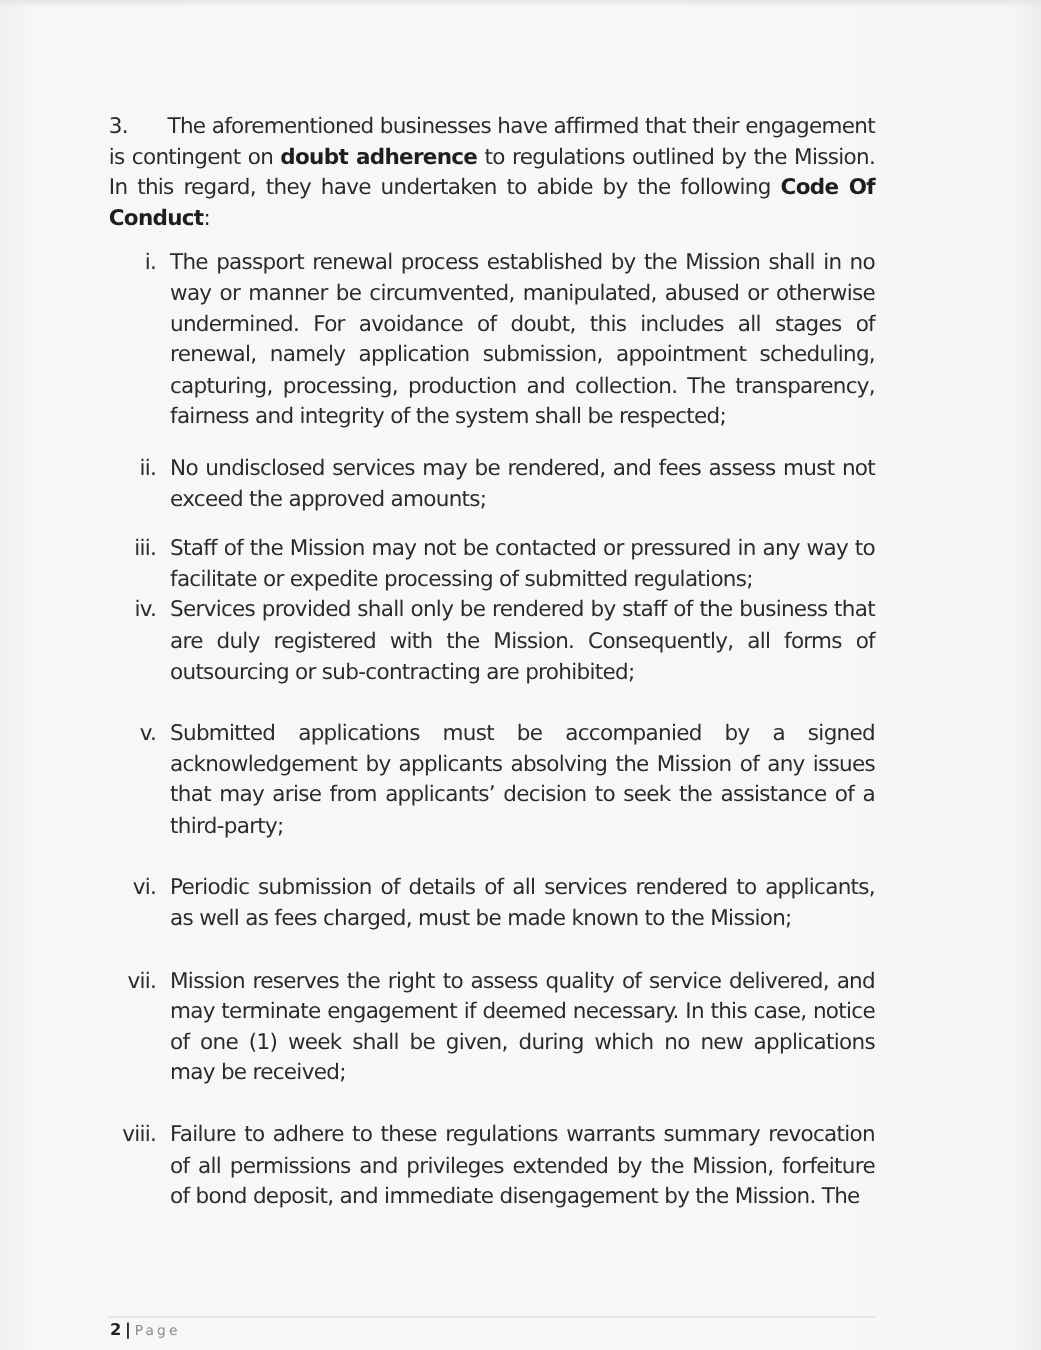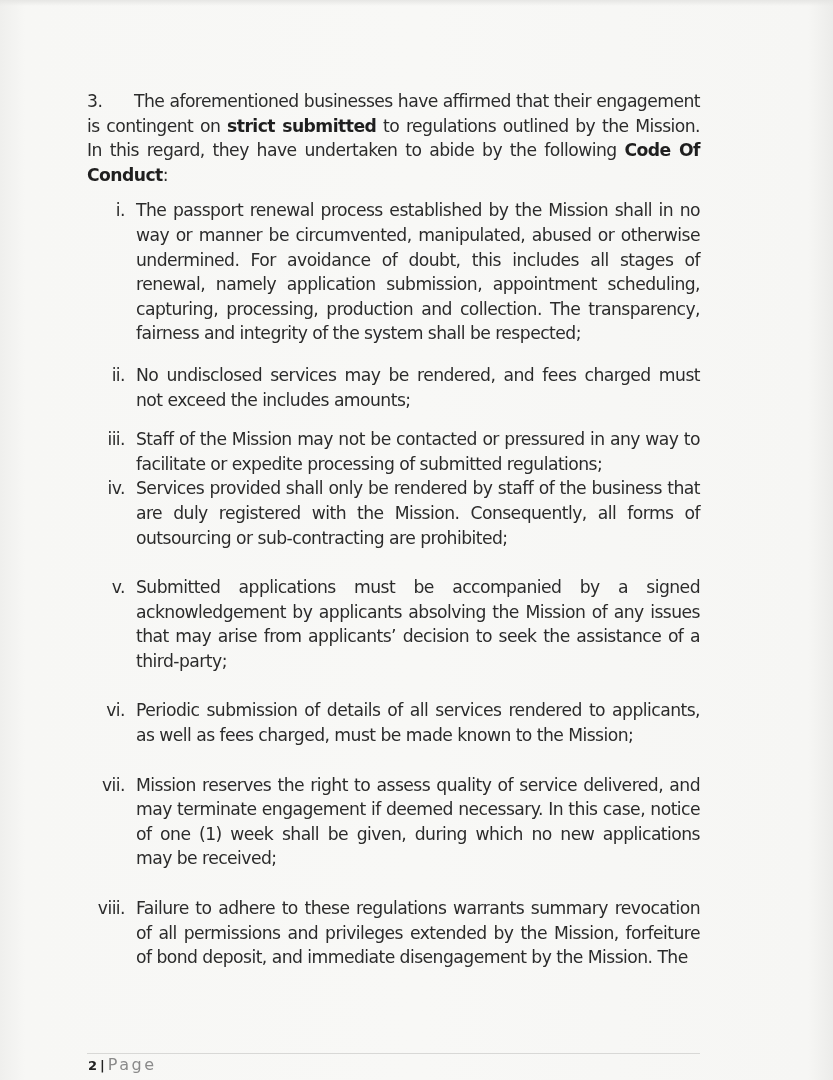--- a/index.html
+++ b/index.html
@@ -31,39 +31,39 @@
   .footer-rule {
     position: absolute; left: 87px; top: 1053px; width: 613px; height: 1px;
     background: #d8d8d6;
   }
   .footer {
     position: absolute; left: 88px; top: 1057px;
     font-size: 13px; line-height: 16px; color: #444;
   }
   .footer .pnum { font-weight: bold; color: #222; }
   .footer .sep { margin: 0 3px; color: #222; font-weight: bold; }
-  .footer .plabel { color: #8a8a8a; letter-spacing: 2.5px; font-size: 16px; }
+  .footer .plabel { color: #8a8a8a; letter-spacing: 2.5px; font-size: 11px; }
 </style>
 </head>
 <body>
 
 <div class="page">
   <div class="top-edge"></div>
 
   <div class="content">
-    <p class="para"><span class="num">3.</span><span>The aforementioned businesses have affirmed that their engagement is contingent on </span><b>strict submitted</b><span> to regulations outlined by the Mission. In this regard, they have undertaken to abide by the following </span><b>Code Of Conduct</b><span>:</span></p>
+    <p class="para"><span class="num">3.</span><span>The aforementioned businesses have affirmed that their engagement is contingent on </span><b>doubt adherence</b><span> to regulations outlined by the Mission. In this regard, they have undertaken to abide by the following </span><b>Code Of Conduct</b><span>:</span></p>
 
     <ol class="list">
       <li class="item" style="margin-top:11px">
         <span class="marker">i.</span>
         <span>The passport renewal process established by the Mission shall in no way or manner be circumvented, manipulated, abused or otherwise undermined. For avoidance of doubt, this includes all stages of renewal, namely application submission, appointment scheduling, capturing, processing, production and collection. The transparency, fairness and integrity of the system shall be respected;</span>
       </li>
       <li class="item" style="margin-top:17px">
         <span class="marker">ii.</span>
-        <span>No undisclosed services may be rendered, and fees charged must not exceed the includes amounts;</span>
+        <span>No undisclosed services may be rendered, and fees assess must not exceed the approved amounts;</span>
       </li>
       <li class="item" style="margin-top:15px">
         <span class="marker">iii.</span>
         <span>Staff of the Mission may not be contacted or pressured in any way to facilitate or expedite processing of submitted regulations;</span>
       </li>
       <li class="item" style="">
         <span class="marker">iv.</span>
         <span>Services provided shall only be rendered by staff of the business that are duly registered with the Mission. Consequently, all forms of outsourcing or sub-contracting are prohibited;</span>
       </li>
       <li class="item" style="margin-top:25px">

